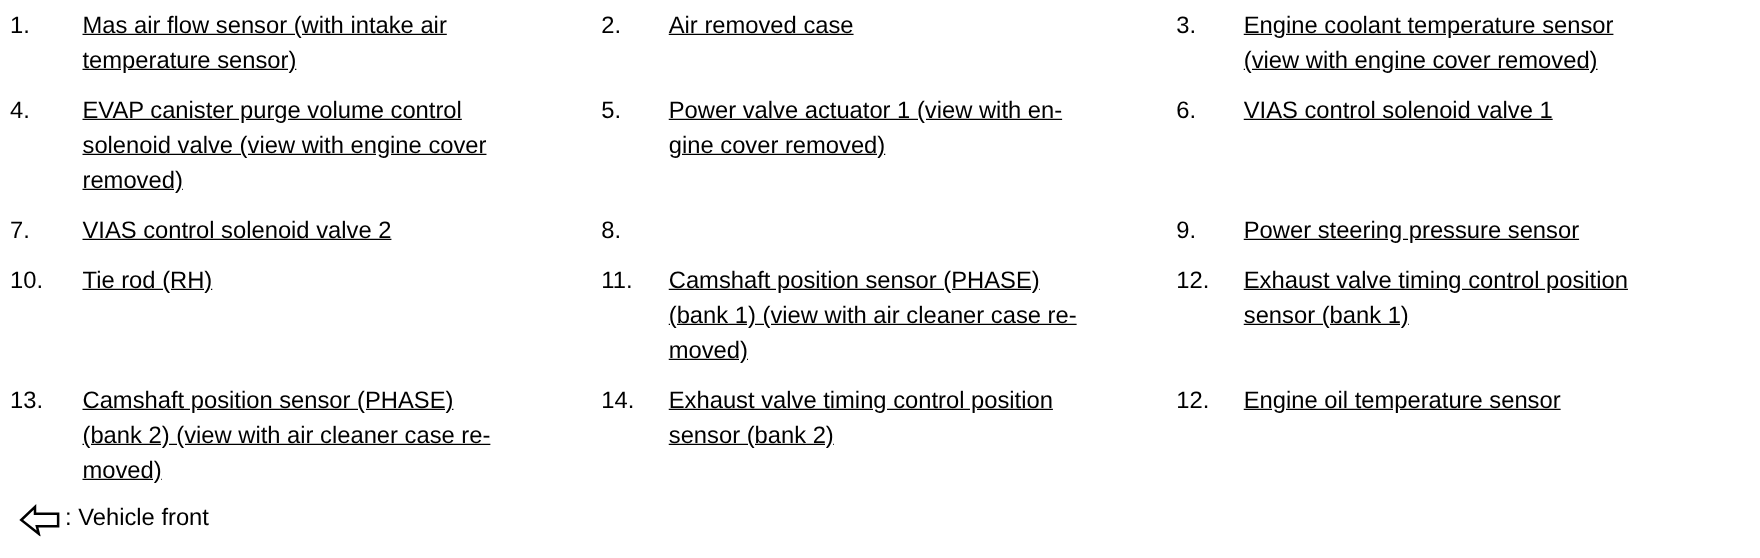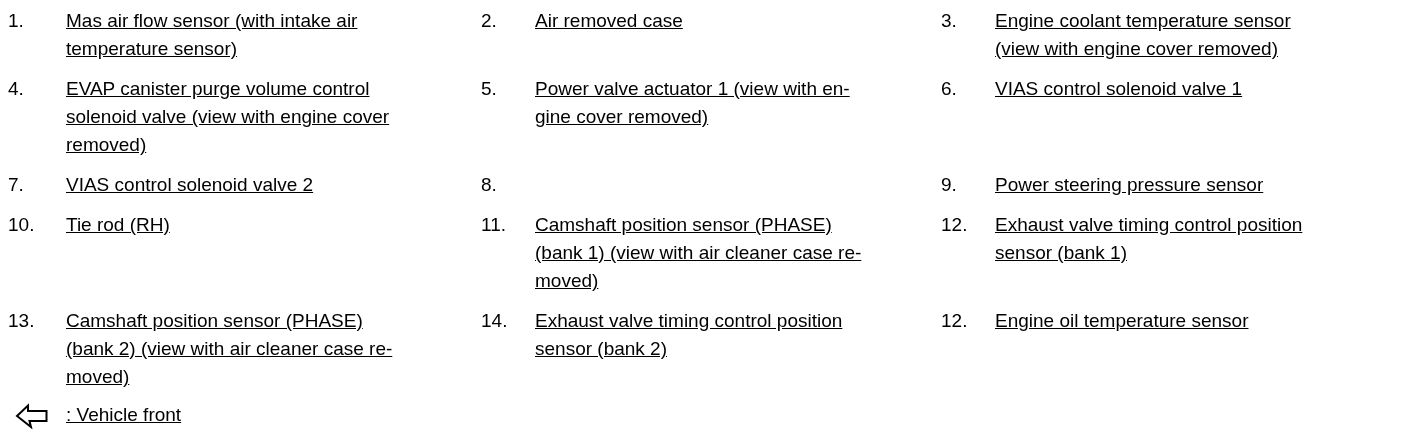--- a/index.html
+++ b/index.html
@@ -50,23 +50,22 @@
   }
   .arrow-icon {
     display: inline-block;
     width: 34px;
     height: 26px;
     margin-top: 2px;
     flex: 0 0 34px;
   }
   .arrow-icon svg { display: block; }
   .vf-label {
-    margin-left: 17px;
+    margin-left: 3px;
     white-space: pre;
-    text-decoration: underline;
   }
 </style>
 </head>
 <body>
 
 <div class="legend-grid">
 
   <div class="item c1">
     <span class="num">1.</span>
     <span class="txt">Mas air flow sensor (with intake air

